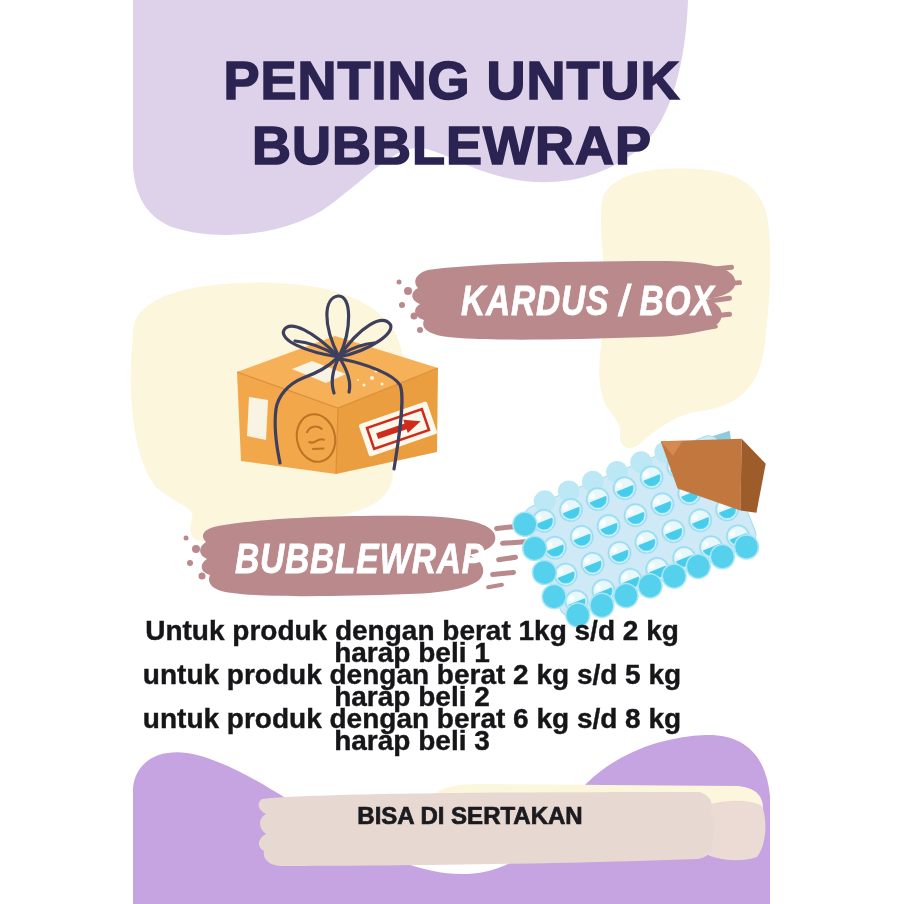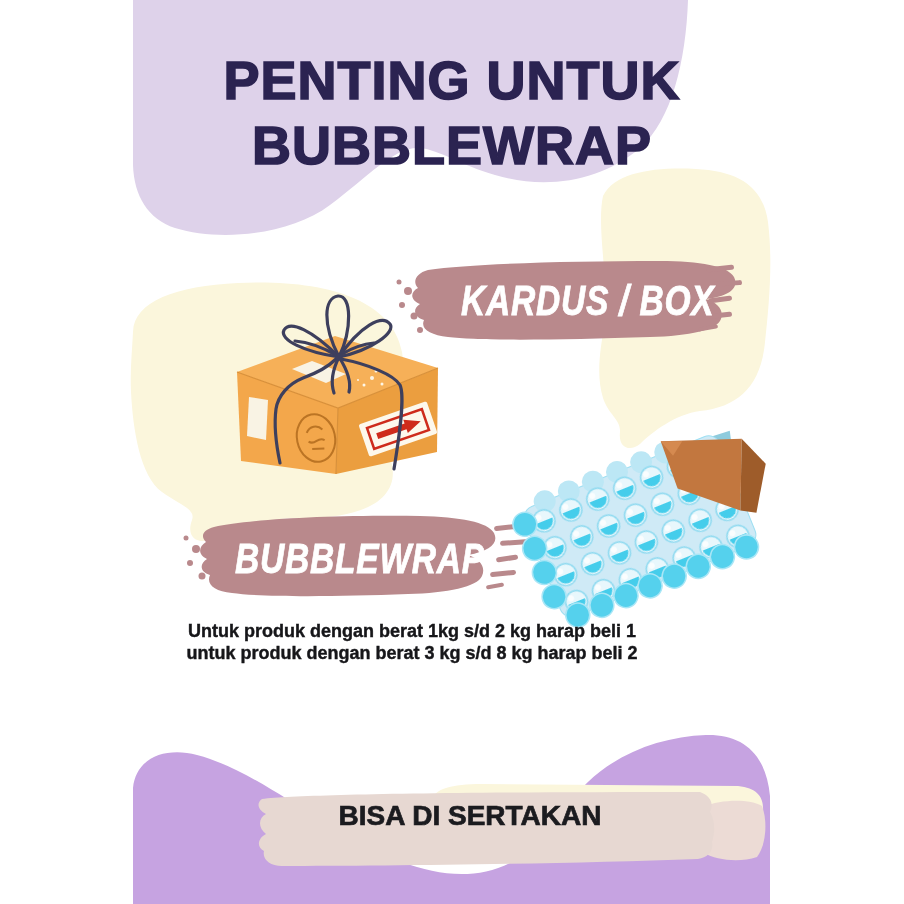--- a/index.html
+++ b/index.html
@@ -16,26 +16,26 @@
   }
   .banner-label{
     color:#ffffff;font-size:43px;font-weight:bold;font-style:italic;
     letter-spacing:1px;-webkit-text-stroke:0.8px #ffffff;
     transform:scaleX(0.78);transform-origin:center;white-space:nowrap;
   }
   .kardus-label{left:428px;top:276px;width:300px;}
   .bubblewrap-label{left:202px;top:534px;width:300px;}
   .note{
     left:132px;top:620px;width:560px;
-    color:#161619;font-size:18px;font-weight:bold;line-height:22px;
+    color:#161619;font-size:28px;font-weight:bold;line-height:22px;
     -webkit-text-stroke:0.4px #161619;
   }
   .footer{
     left:170px;top:801px;width:600px;
-    color:#1b1b1f;font-size:28px;font-weight:bold;line-height:29px;
+    color:#1b1b1f;font-size:24px;font-weight:bold;line-height:29px;
     -webkit-text-stroke:0.7px #1b1b1f;
   }
 </style>
 </head>
 <body>
 
 <div class="canvas">
 
   <svg class="bg" viewBox="0 0 904 904">
     <defs>
@@ -164,20 +164,21 @@
   <div class="txt title">
     <div>PENTING UNTUK</div>
     <div>BUBBLEWRAP</div>
   </div>
 
   <div class="txt banner-label kardus-label">KARDUS / BOX</div>
   <div class="txt banner-label bubblewrap-label">BUBBLEWRAP</div>
 
   <div class="txt note">
     <div>Untuk produk dengan berat 1kg s/d 2 kg harap beli 1</div>
-    <div>untuk produk dengan berat 3 kg s/d 8 kg harap beli 2</div>
+    <div>untuk produk dengan berat 2 kg s/d 5 kg harap beli 2</div>
+    <div>untuk produk dengan berat 6 kg s/d 8 kg harap beli 3</div>
   </div>
 
   <div class="txt footer">
     <div>BISA DI SERTAKAN</div>
   </div>
 
 </div>
 
 </body></html>

